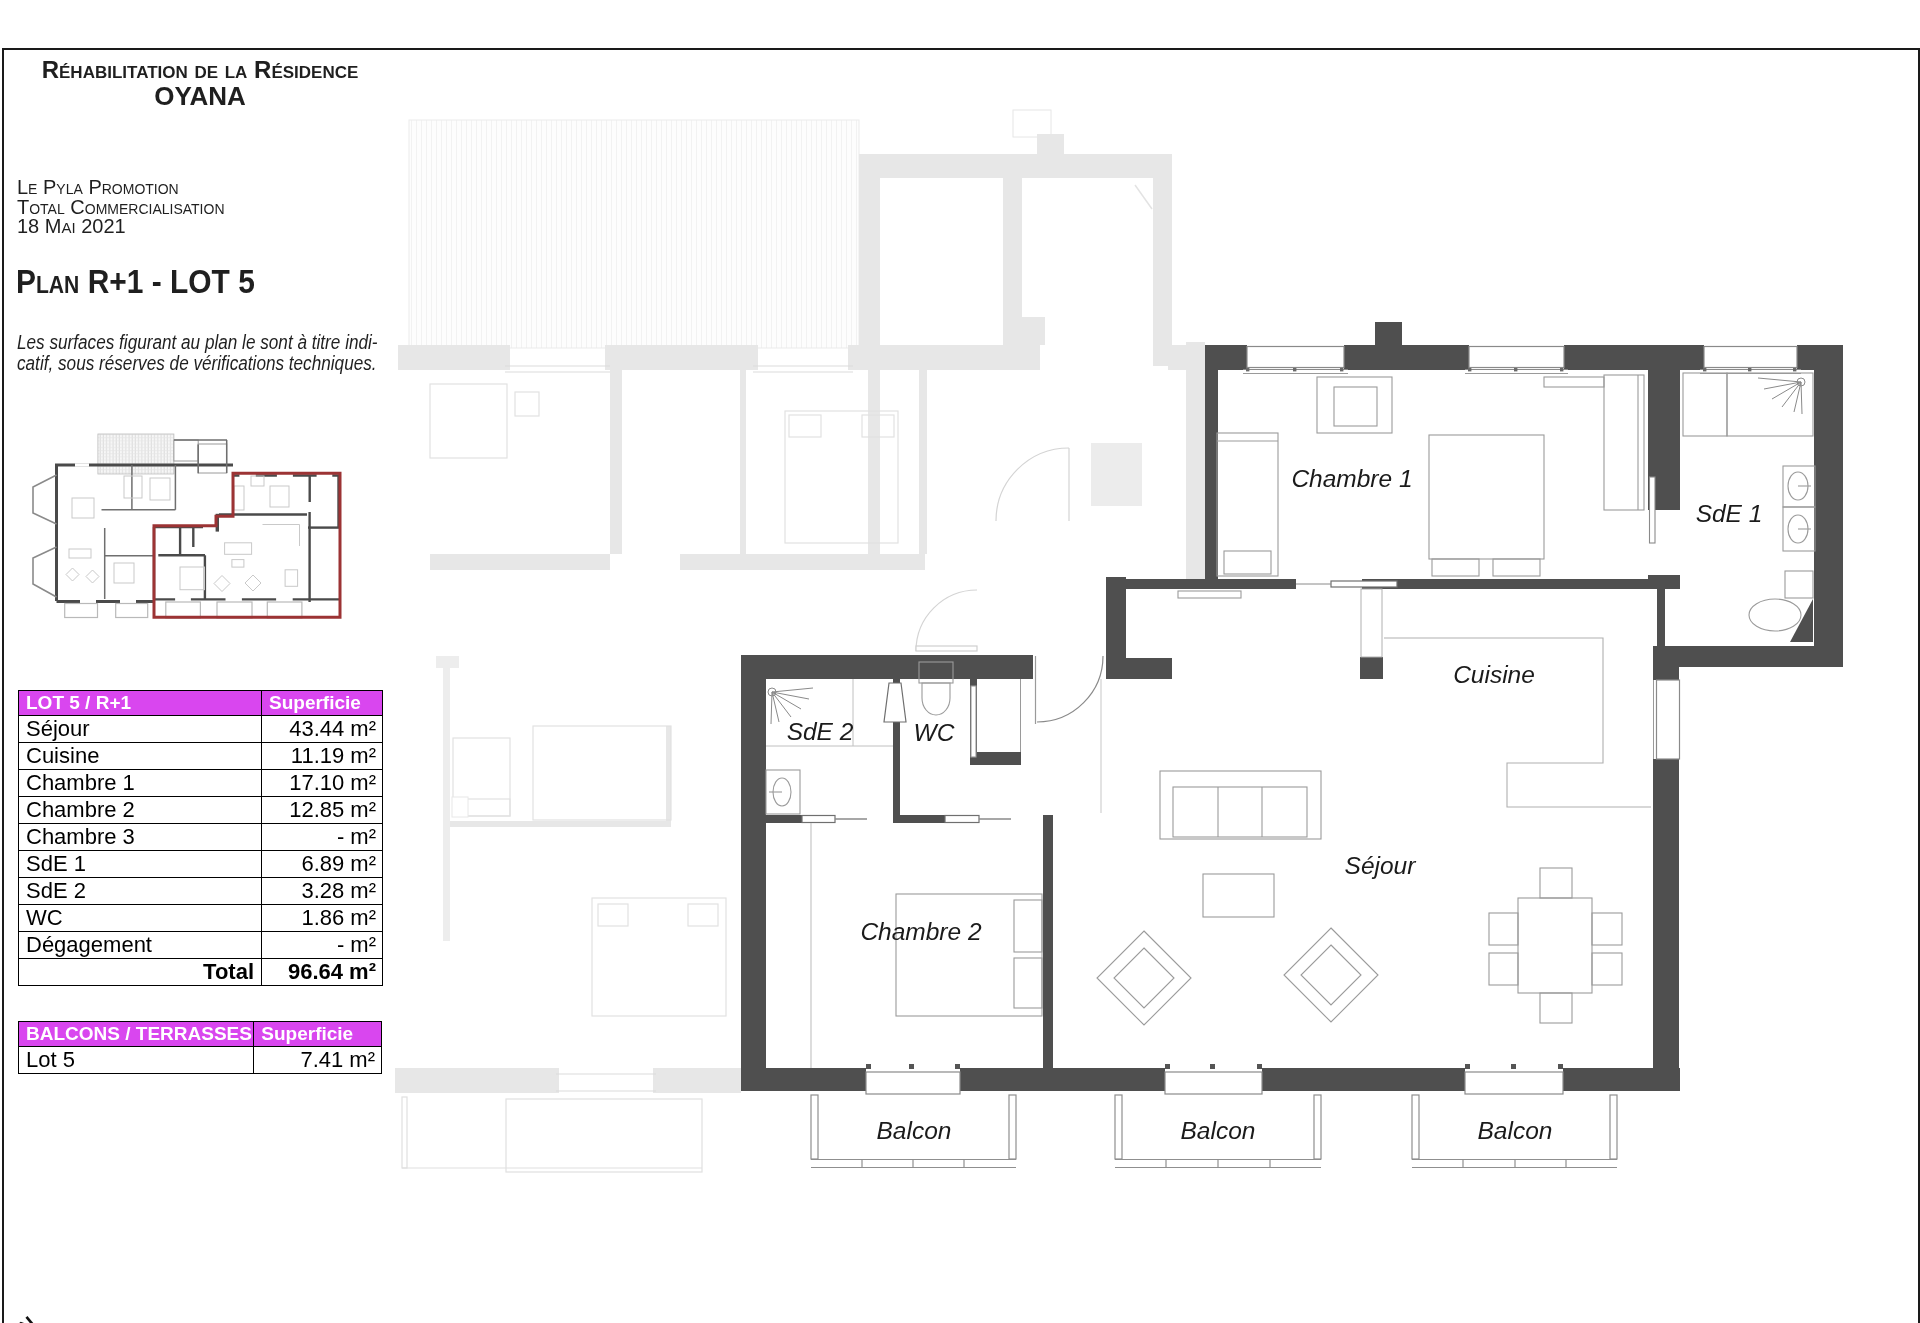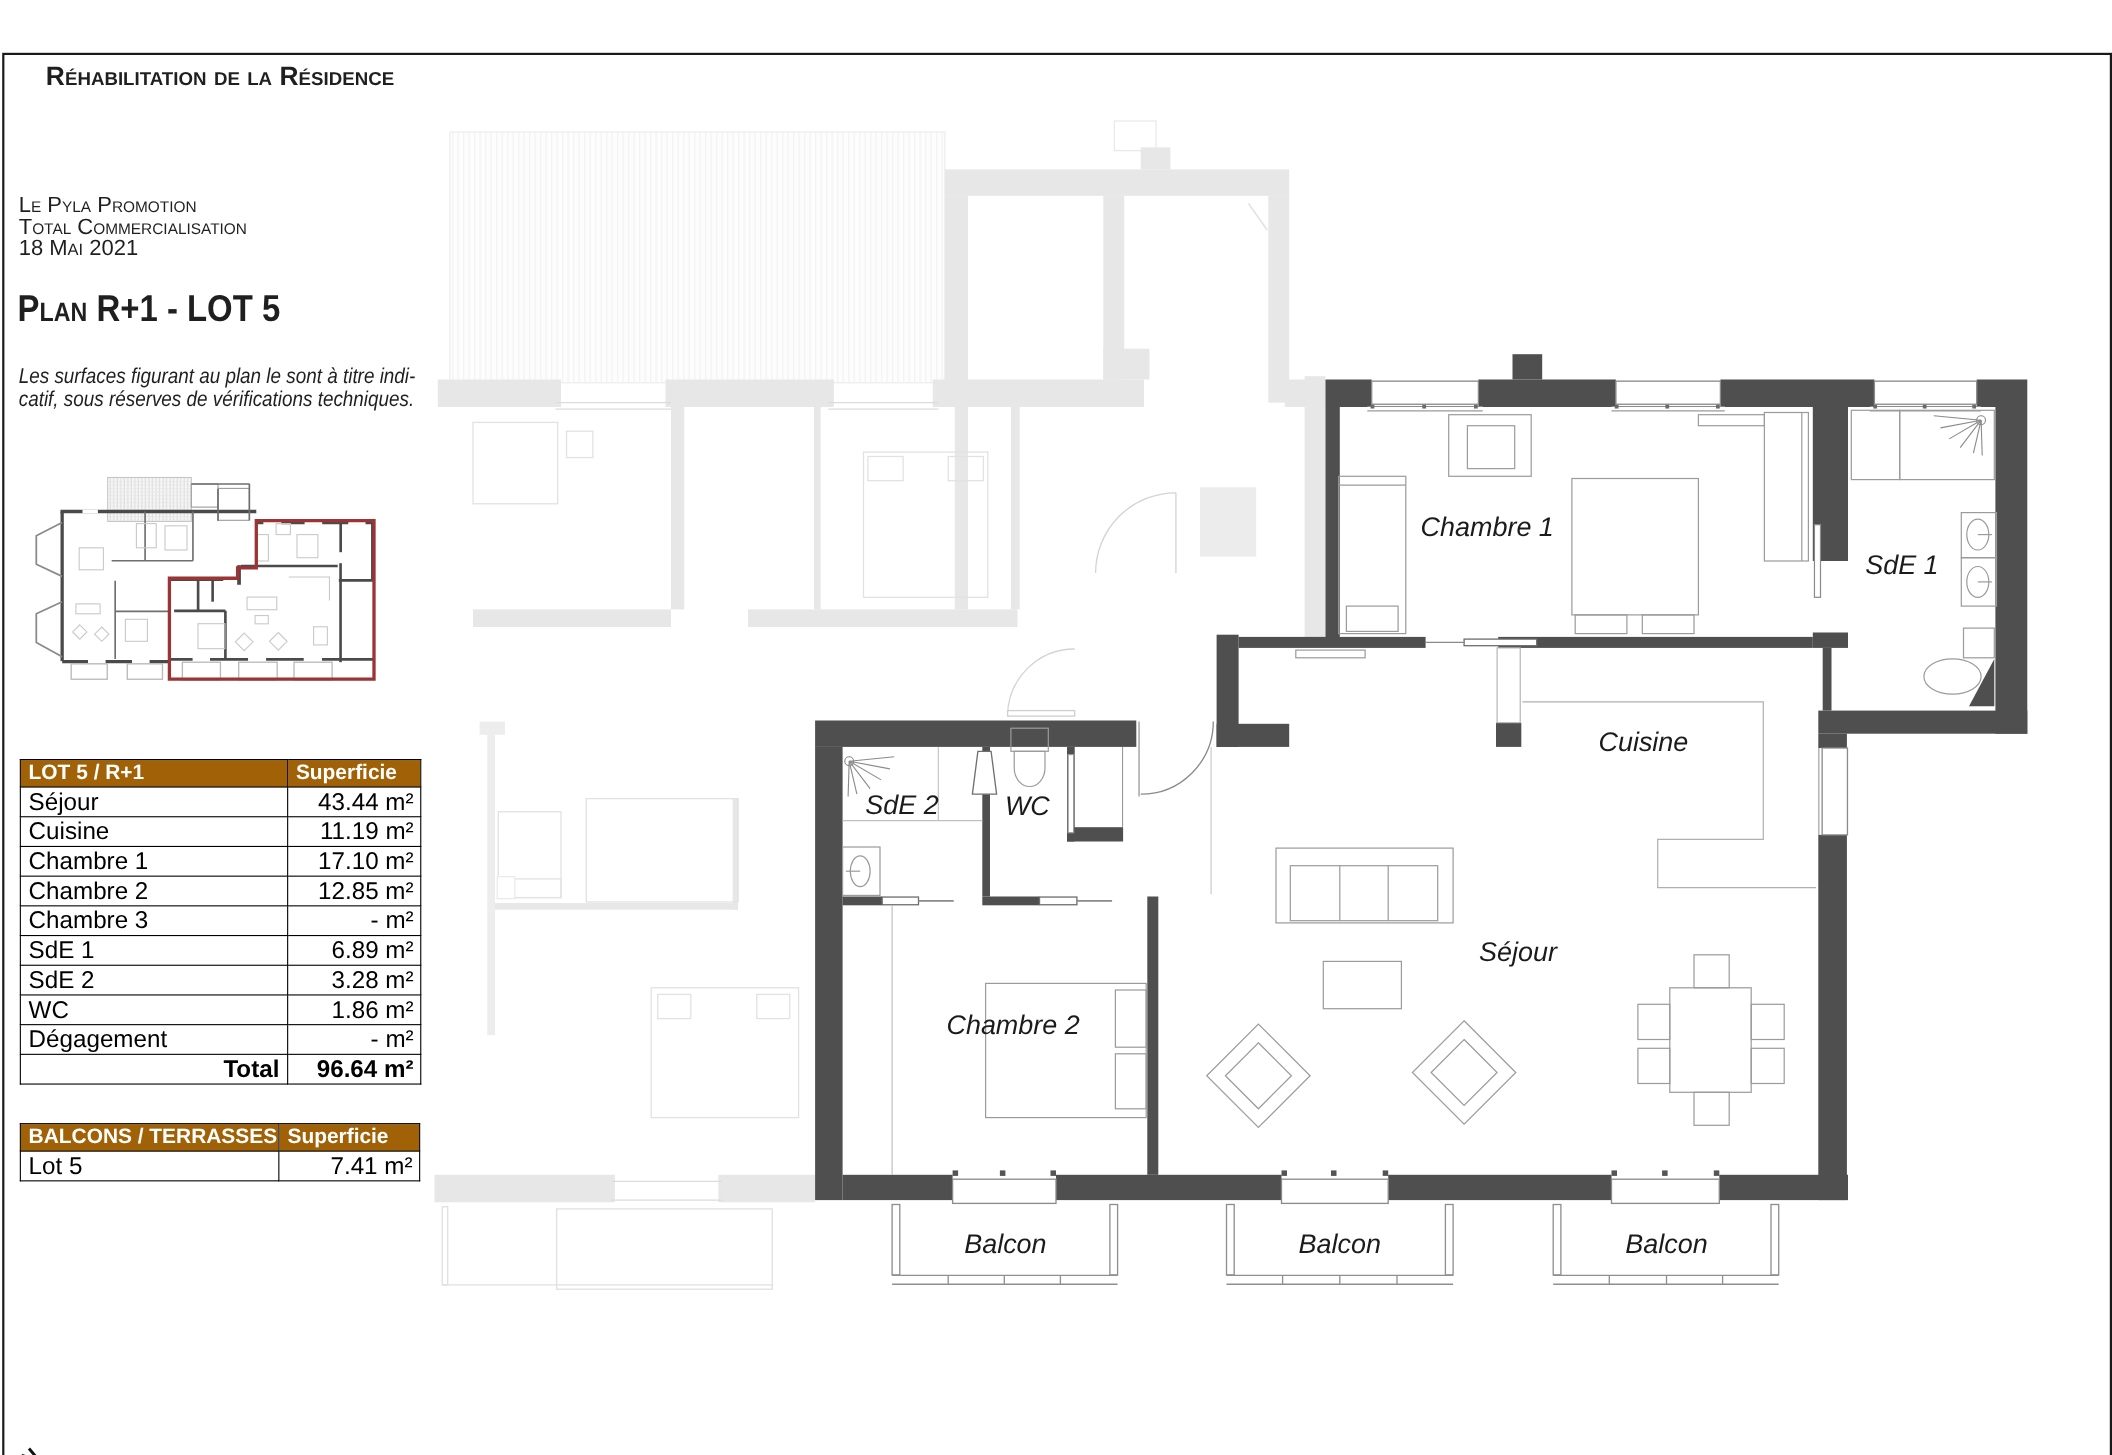--- a/index.html
+++ b/index.html
@@ -11,34 +11,35 @@
   #hdr .l1{font-size:24px;font-weight:bold;line-height:26px;}
   #hdr .l2{font-size:26px;font-weight:bold;line-height:26px;}
   #hdr .l3{font-size:24px;font-weight:bold;line-height:27px;}
   #promo{position:absolute;left:17px;top:132px;color:#1f1f1f;font-size:20px;line-height:19.5px;}
   #title{position:absolute;left:16px;top:216px;color:#1f1f1f;font-size:34px;font-weight:bold;transform:scaleX(0.88);transform-origin:0 0;white-space:nowrap;}
   #disc{position:absolute;left:17px;top:286px;color:#1f1f1f;font-size:19.5px;font-style:italic;line-height:20.5px;transform:scaleX(0.88);transform-origin:0 0;white-space:nowrap;}
   table{border-collapse:collapse;table-layout:fixed;width:364px;}
   #t1{position:absolute;left:18px;top:644px;}
   #t2{position:absolute;left:18px;top:975px;}
   td,th{border:1px solid #000;font-size:22px;padding:0;height:26.5px;overflow:hidden;white-space:nowrap;box-sizing:border-box;}
-  th{background:#a16207;color:#fff;text-align:left;padding-left:7px;font-size:19px;height:25px;}
+  th{background:#d946ef;color:#fff;text-align:left;padding-left:7px;font-size:19px;height:25px;}
   td.n{width:243px;padding-left:7px;}
   td.v{width:121px;text-align:right;padding-right:6px;}
   .tot{font-weight:bold;}
   #scale{position:absolute;left:78px;top:1290px;font-size:15px;color:#222;}
 </style>
 </head>
 <body>
 <div id="page">
 
   <div id="border"></div>
 
   <div id="hdr">
     <div class="l1 sc">Réhabilitation de la Résidence</div>
+    <div class="l2">OYANA</div>
   </div>
 
   <div id="promo">
     <div class="sc">Le Pyla Promotion</div>
     <div class="sc">Total Commercialisation</div>
     <div>18 M<span style="font-size:15px;">AI</span> 2021</div>
   </div>
 
   <div id="title"><span class="sc">Plan</span> R+1 - LOT 5</div>
 

